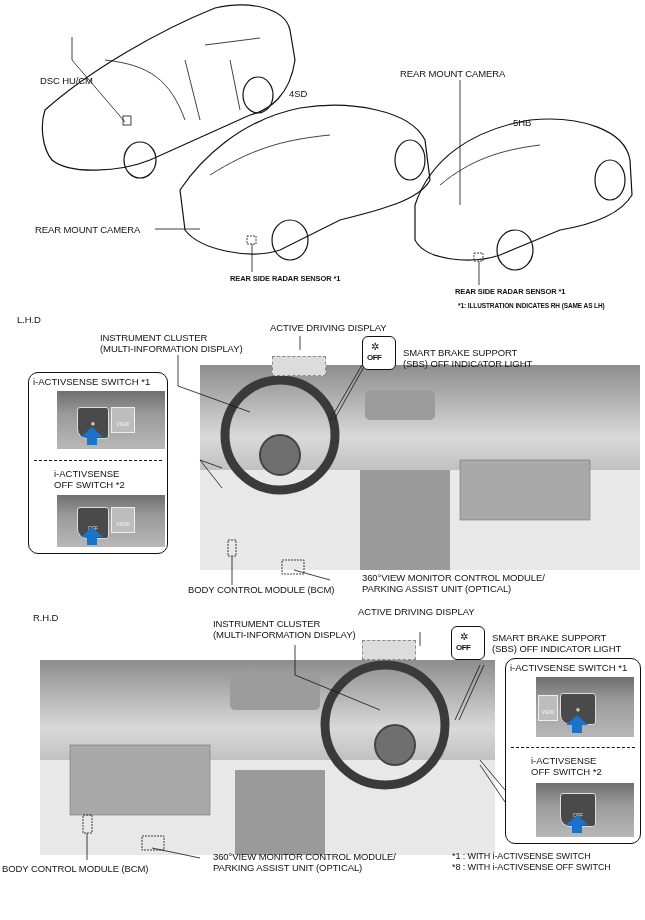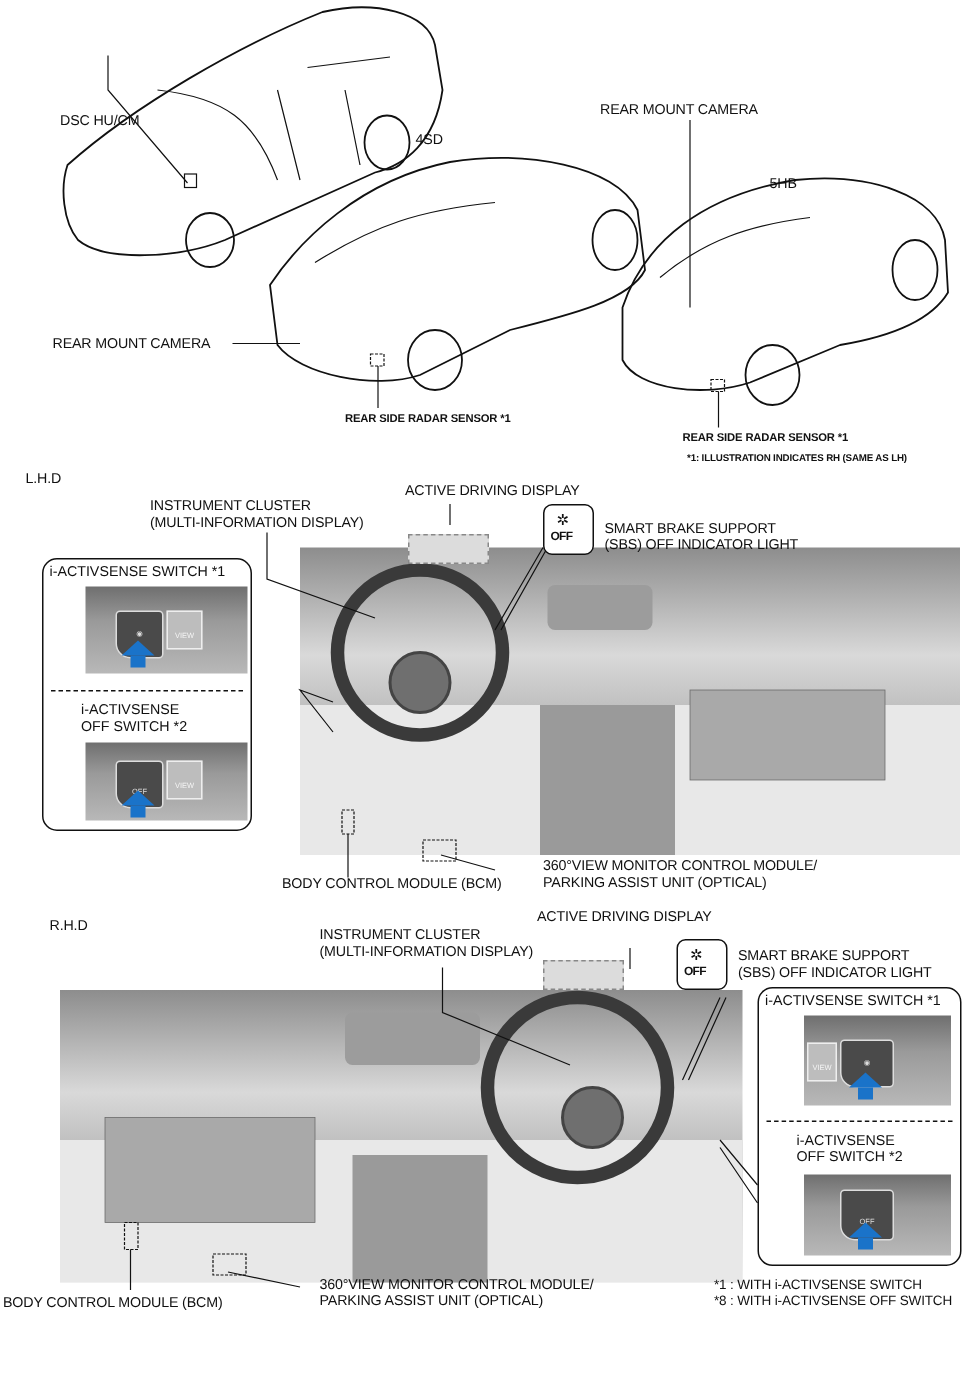--- a/index.html
+++ b/index.html
@@ -104,21 +104,21 @@
     <path d="M295,645 L295,675 L380,710"></path>
     <path d="M420,632 L420,646"></path>
     <path d="M480,665 L455,720 M484,665 L459,720"></path>
     <path d="M505,790 L480,760 M505,802 L480,765"></path>
     <path d="M87,833 L87,860"></path>
     <path d="M152,848 L200,858"></path>
   </g>
 </svg>
 
 <div class="lbl" style="left:40px;top:28px;margin-top:47px;">DSC HU/CM</div>
-<div class="lbl" style="left:277px;top:88px;">4SD</div>
+<div class="lbl" style="left:289px;top:88px;">4SD</div>
 <div class="lbl" style="left:400px;top:68px;">REAR MOUNT CAMERA</div>
 <div class="lbl" style="left:513px;top:117px;">5HB</div>
 <div class="lbl" style="left:35px;top:224px;">REAR MOUNT CAMERA</div>
 <div class="lbl sm" style="left:230px;top:274px;font-size:7.5px;">REAR SIDE RADAR SENSOR *1</div>
 <div class="lbl sm" style="left:455px;top:287px;font-size:7.5px;">REAR SIDE RADAR SENSOR *1</div>
 <div class="lbl sm" style="left:458px;top:301px;font-size:6.5px;">*1: ILLUSTRATION INDICATES RH (SAME AS LH)</div>
 
 <div class="lbl sec" style="left:17px;top:314px;">L.H.D</div>
 <div class="lbl" style="left:100px;top:332px;">
   <div>INSTRUMENT CLUSTER</div>
@@ -196,16 +196,16 @@
     <div class="arrow-up" style="left:30px;top:32px;"></div>
     <div class="arrow-stem" style="left:36px;top:42px;"></div>
   </div>
 </div>
 
 <div class="lbl" style="left:2px;top:863px;">BODY CONTROL MODULE (BCM)</div>
 <div class="lbl" style="left:213px;top:851px;">
   <div>360°VIEW MONITOR CONTROL MODULE/</div>
   <div>PARKING ASSIST UNIT (OPTICAL)</div>
 </div>
-<div class="lbl" style="left:476px;top:851px;font-size:9px;">
+<div class="lbl" style="left:452px;top:851px;font-size:9px;">
   <div>*1 : WITH i-ACTIVSENSE SWITCH</div>
   <div>*8 : WITH i-ACTIVSENSE OFF SWITCH</div>
 </div>
 
 </body></html>

